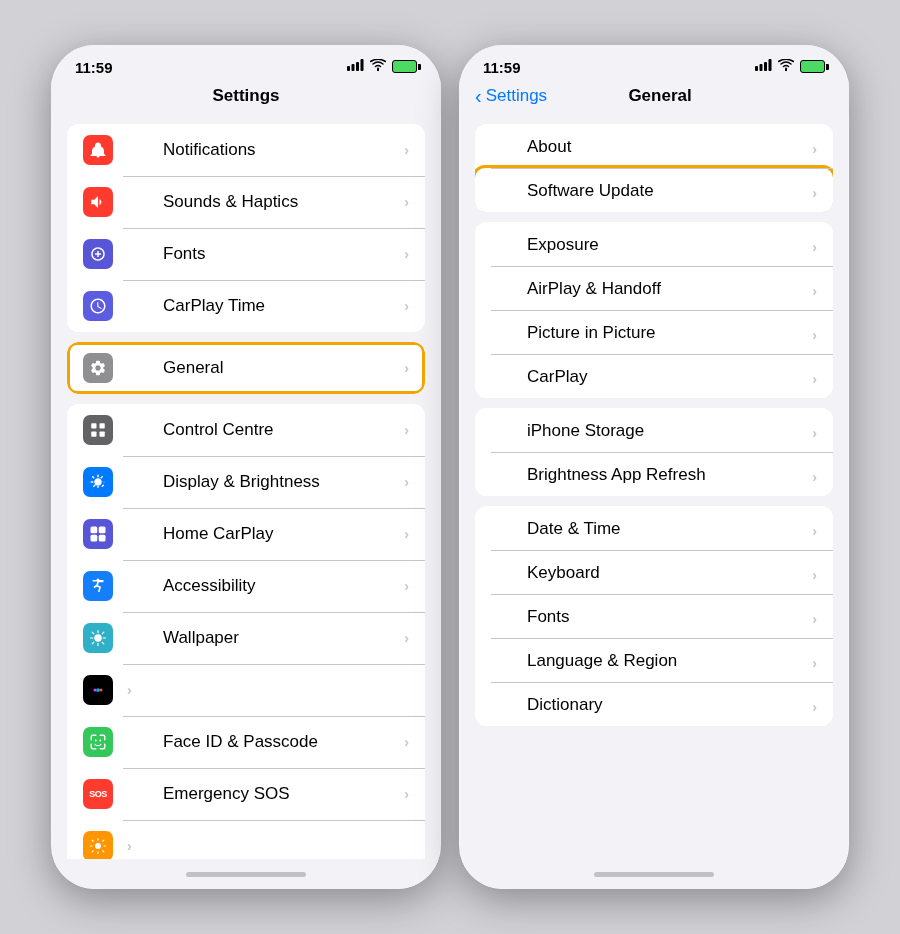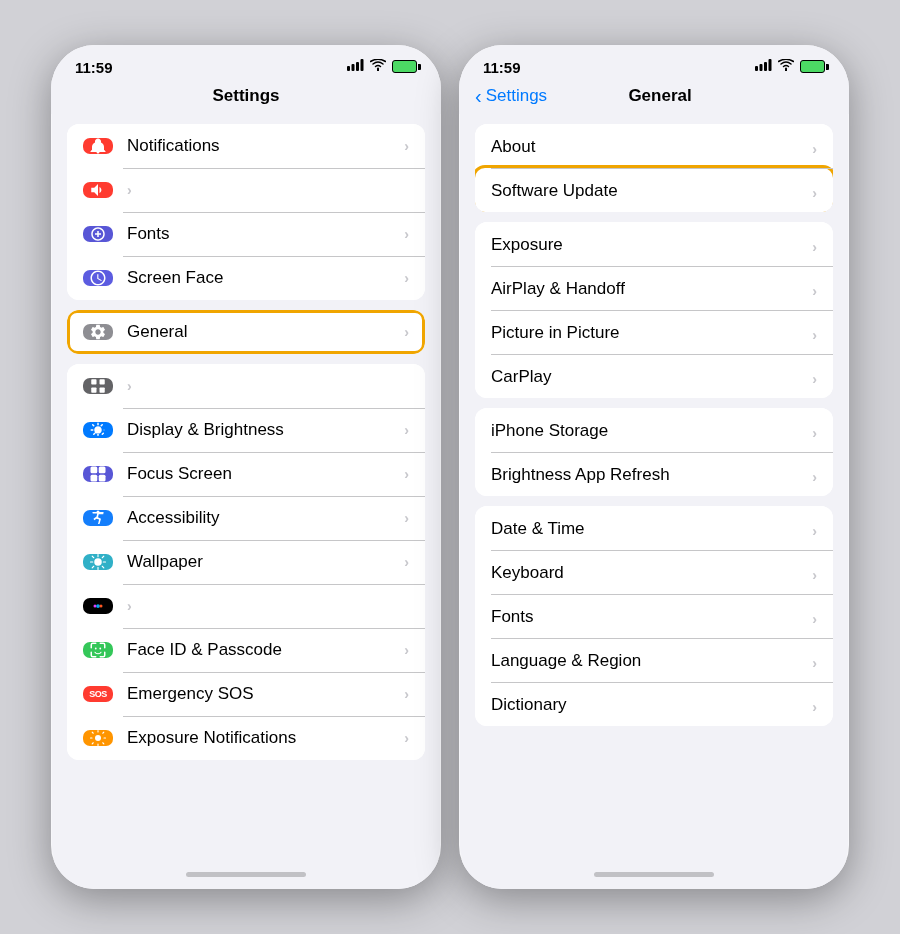--- a/index.html
+++ b/index.html
@@ -142,34 +142,35 @@
       position: absolute;
       top: 0;
       left: 56px;
       right: 0;
       height: 0.5px;
       background: #c6c6c8;
     }
 
     .setting-icon {
       width: 30px;
-      height: 16px;
+      height: 30px;
       border-radius: 7px;
       display: flex;
       align-items: center;
       justify-content: center;
       margin-right: 14px;
       flex-shrink: 0;
       font-size: 16px;
     }
 
     .setting-label {
       flex: 1;
       font-size: 17px;
       color: #000;
+      margin-left: 36px;
     }
 
     .setting-chevron {
       color: #c7c7cc;
       font-size: 14px;
       font-weight: 600;
     }
 
     
     .icon-red { background: #ff3b30; }
@@ -289,38 +290,39 @@
         </div>
         <div class="setting-label">Notifications</div>
         <div class="setting-chevron">›</div>
       </div>
       <div class="setting-row">
         <div class="setting-icon icon-red">
           <svg width="18" height="18" viewBox="0 0 24 24" fill="white">
             <path d="M3 9v6h4l5 5V4L7 9H3zm13.5 3c0-1.77-1.02-3.29-2.5-4.03v8.05c1.48-.73 2.5-2.25 2.5-4.02z"></path>
           </svg>
         </div>
+        <div class="setting-label">Sounds &amp; Haptics</div>
         <div class="setting-chevron">›</div>
       </div>
       <div class="setting-row">
         <div class="setting-icon icon-purple">
           <svg width="18" height="18" viewBox="0 0 24 24" fill="white">
             <path d="M12 3c-4.97 0-9 4.03-9 9s4.03 9 9 9 9-4.03 9-9-4.03-9-9-9zm0 16c-3.86 0-7-3.14-7-7s3.14-7 7-7 7 3.14 7 7-3.14 7-7 7zm-1-11h2v3h3v2h-3v3h-2v-3H8v-2h3z"></path>
           </svg>
         </div>
         <div class="setting-label">Fonts</div>
         <div class="setting-chevron">›</div>
       </div>
       <div class="setting-row">
         <div class="setting-icon icon-indigo">
           <svg width="18" height="18" viewBox="0 0 24 24" fill="white">
             <path d="M11.99 2C6.47 2 2 6.48 2 12s4.47 10 9.99 10C17.52 22 22 17.52 22 12S17.52 2 11.99 2zM12 20c-4.42 0-8-3.58-8-8s3.58-8 8-8 8 3.58 8 8-3.58 8-8 8zm.5-13H11v6l5.25 3.15.75-1.23-4.5-2.67z"></path>
           </svg>
         </div>
-        <div class="setting-label">Screen Face</div>
+        <div class="setting-label">CarPlay Time</div>
         <div class="setting-chevron">›</div>
       </div>
     </div>
 
     <div class="section-group">
       <div class="setting-row row-highlighted">
         <div class="setting-icon icon-gray">
           <svg width="18" height="18" viewBox="0 0 24 24" fill="white">
             <path d="M19.14,12.94c0.04-0.3,0.06-0.61,0.06-0.94c0-0.32-0.02-0.64-0.07-0.94l2.03-1.58c0.18-0.14,0.23-0.41,0.12-0.61 l-1.92-3.32c-0.12-0.22-0.37-0.29-0.59-0.22l-2.39,0.96c-0.5-0.38-1.03-0.7-1.62-0.94L14.4,2.81c-0.04-0.24-0.24-0.41-0.48-0.41 h-3.84c-0.24,0-0.43,0.17-0.47,0.41L9.25,5.35C8.66,5.59,8.12,5.92,7.63,6.29L5.24,5.33c-0.22-0.08-0.47,0-0.59,0.22L2.74,8.87 C2.62,9.08,2.66,9.34,2.86,9.48l2.03,1.58C4.84,11.36,4.8,11.69,4.8,12s0.02,0.64,0.07,0.94l-2.03,1.58 c-0.18,0.14-0.23,0.41-0.12,0.61l1.92,3.32c0.12,0.22,0.37,0.29,0.59,0.22l2.39-0.96c0.5,0.38,1.03,0.7,1.62,0.94l0.36,2.54 c0.05,0.24,0.24,0.41,0.48,0.41h3.84c0.24,0,0.44-0.17,0.47-0.41l0.36-2.54c0.59-0.24,1.13-0.56,1.62-0.94l2.39,0.96 c0.22,0.08,0.47,0,0.59-0.22l1.92-3.32c0.12-0.22,0.07-0.47-0.12-0.61L19.14,12.94z M12,15.6c-1.98,0-3.6-1.62-3.6-3.6 s1.62-3.6,3.6-3.6s3.6,1.62,3.6,3.6S13.98,15.6,12,15.6z"></path>
           </svg>
@@ -333,41 +335,42 @@
     <div class="section-group">
       <div class="setting-row">
         <div class="setting-icon icon-dark-gray">
           <svg width="18" height="18" viewBox="0 0 24 24" fill="white">
             <rect x="3" y="3" width="7" height="7" rx="1"></rect>
             <rect x="14" y="3" width="7" height="7" rx="1"></rect>
             <rect x="3" y="14" width="7" height="7" rx="1"></rect>
             <rect x="14" y="14" width="7" height="7" rx="1"></rect>
           </svg>
         </div>
+        <div class="setting-label">Control Centre</div>
         <div class="setting-chevron">›</div>
       </div>
       <div class="setting-row">
         <div class="setting-icon icon-blue">
           <svg width="18" height="18" viewBox="0 0 24 24" fill="white">
             <path d="M12 7c-2.76 0-5 2.24-5 5s2.24 5 5 5 5-2.24 5-5-2.24-5-5-5zm0-5a1 1 0 0 1 1 1v2a1 1 0 0 1-2 0V3a1 1 0 0 1 1-1zm0 18a1 1 0 0 1-1-1v-2a1 1 0 0 1 2 0v2a1 1 0 0 1-1 1zM4.22 5.64a1 1 0 0 1 1.42-1.42l1.41 1.42a1 1 0 0 1-1.41 1.41L4.22 5.64zm14.14 12.72a1 1 0 0 1-1.41-1.41l1.41-1.42a1 1 0 0 1 1.42 1.42l-1.42 1.41zM3 11h2a1 1 0 0 1 0 2H3a1 1 0 0 1 0-2zm18 0h-2a1 1 0 0 1 0 2h2a1 1 0 0 1 0-2zM5.64 18.36a1 1 0 0 1 0-1.41l1.41-1.42a1 1 0 0 1 1.42 1.42L7.05 18.36a1 1 0 0 1-1.41 0zm12.72-14.14a1 1 0 0 1 0 1.42l-1.41 1.41a1 1 0 1 1-1.42-1.41l1.42-1.42a1 1 0 0 1 1.41 0z"></path>
           </svg>
         </div>
         <div class="setting-label">Display &amp; Brightness</div>
         <div class="setting-chevron">›</div>
       </div>
       <div class="setting-row">
         <div class="setting-icon icon-homescreen">
           <svg width="18" height="18" viewBox="0 0 24 24" fill="white">
             <rect x="2" y="2" width="9" height="9" rx="2"></rect>
             <rect x="13" y="2" width="9" height="9" rx="2"></rect>
             <rect x="2" y="13" width="9" height="9" rx="2"></rect>
             <rect x="13" y="13" width="9" height="9" rx="2"></rect>
           </svg>
         </div>
-        <div class="setting-label">Focus Screen</div>
+        <div class="setting-label">Home CarPlay</div>
         <div class="setting-chevron">›</div>
       </div>
       <div class="setting-row">
         <div class="setting-icon icon-blue-aa">
           <svg width="18" height="18" viewBox="0 0 24 24" fill="white">
             <circle cx="12" cy="4" r="2"></circle>
             <path d="M19 7h-6l-1 4 4 2-2 7h-2l1.5-6L10 13l-3 2-1-2 4-3 1-4H5l-.5-2h15z"></path>
           </svg>
         </div>
         <div class="setting-label">Accessibility</div>
@@ -411,21 +414,20 @@
         <div class="setting-label">Emergency SOS</div>
         <div class="setting-chevron">›</div>
       </div>
       <div class="setting-row">
         <div class="setting-icon icon-exposure">
           <svg width="18" height="18" viewBox="0 0 24 24" fill="white">
             <circle cx="12" cy="12" r="4"></circle>
             <path d="M12 2v2M12 20v2M2 12h2M20 12h2M4.22 4.22l1.42 1.42M18.36 18.36l1.42 1.42M4.22 19.78l1.42-1.42M18.36 5.64l1.42-1.42" stroke="white" stroke-width="1.5" stroke-linecap="round"></path>
           </svg>
         </div>
-        <div class="setting-label">Exposure Notifications</div>
         <div class="setting-chevron">›</div>
       </div>
 
     </div>
 
   </div>
 
   <div class="home-bar">
     <div class="home-bar-line"></div>
   </div>

